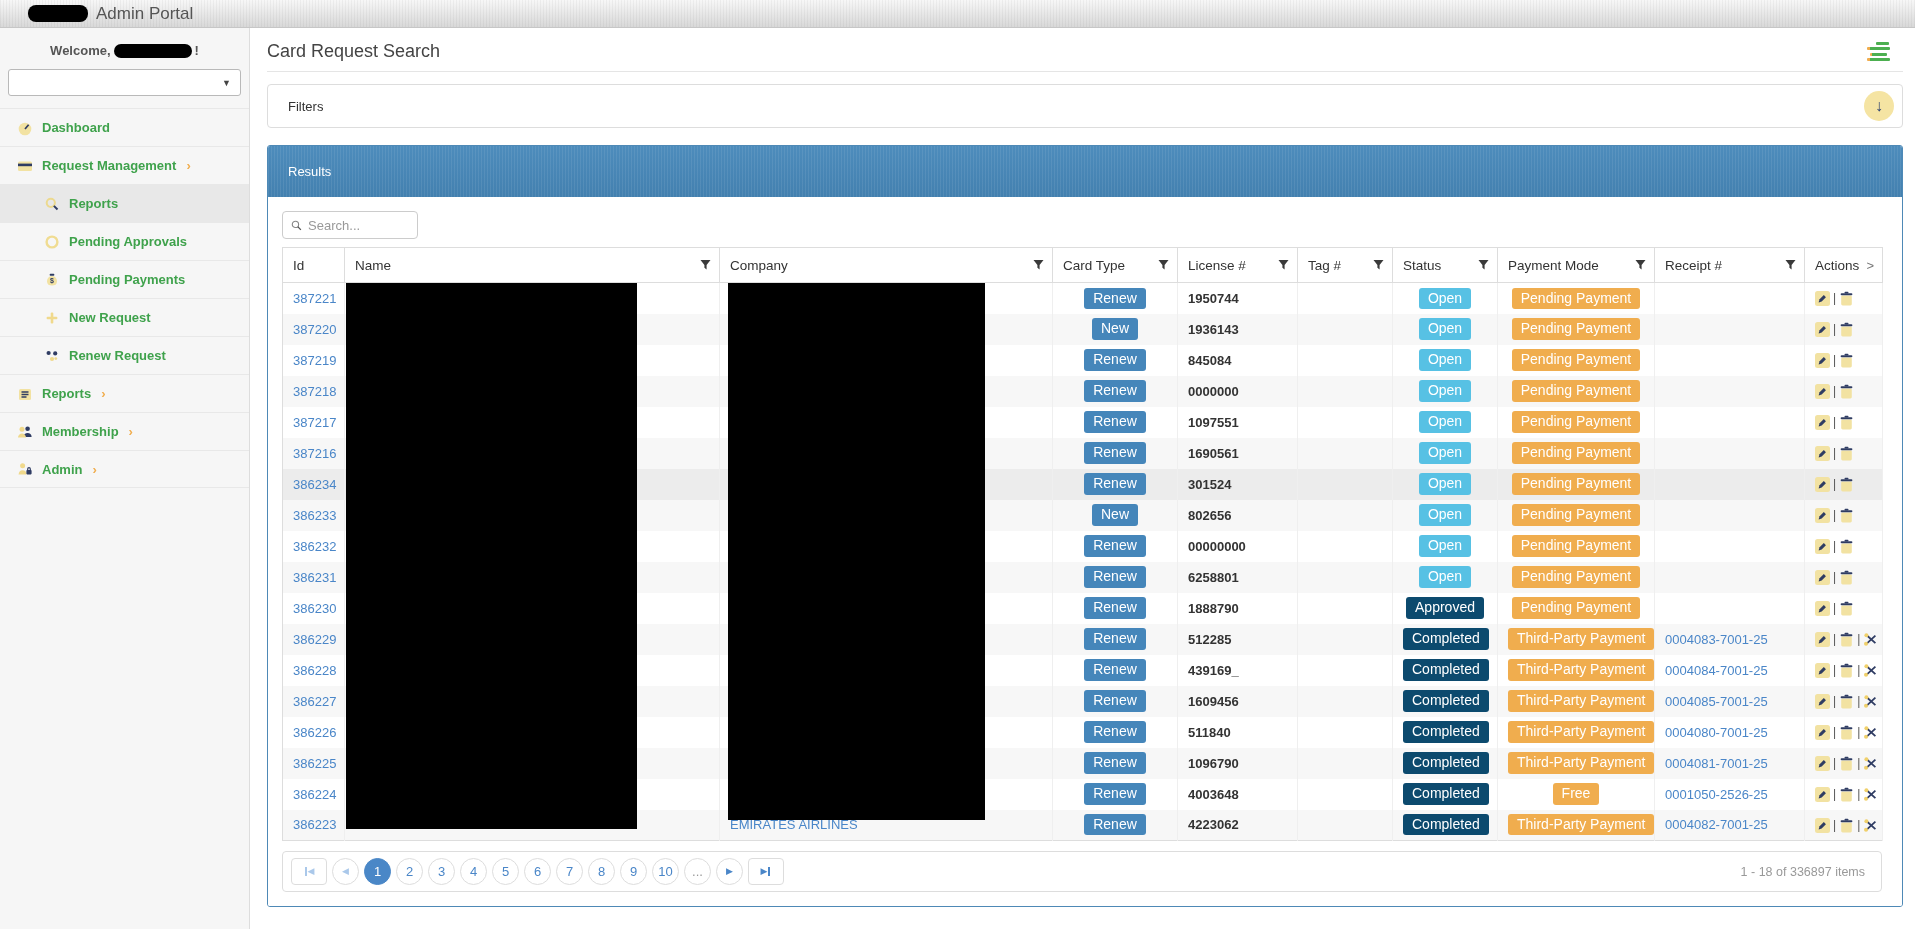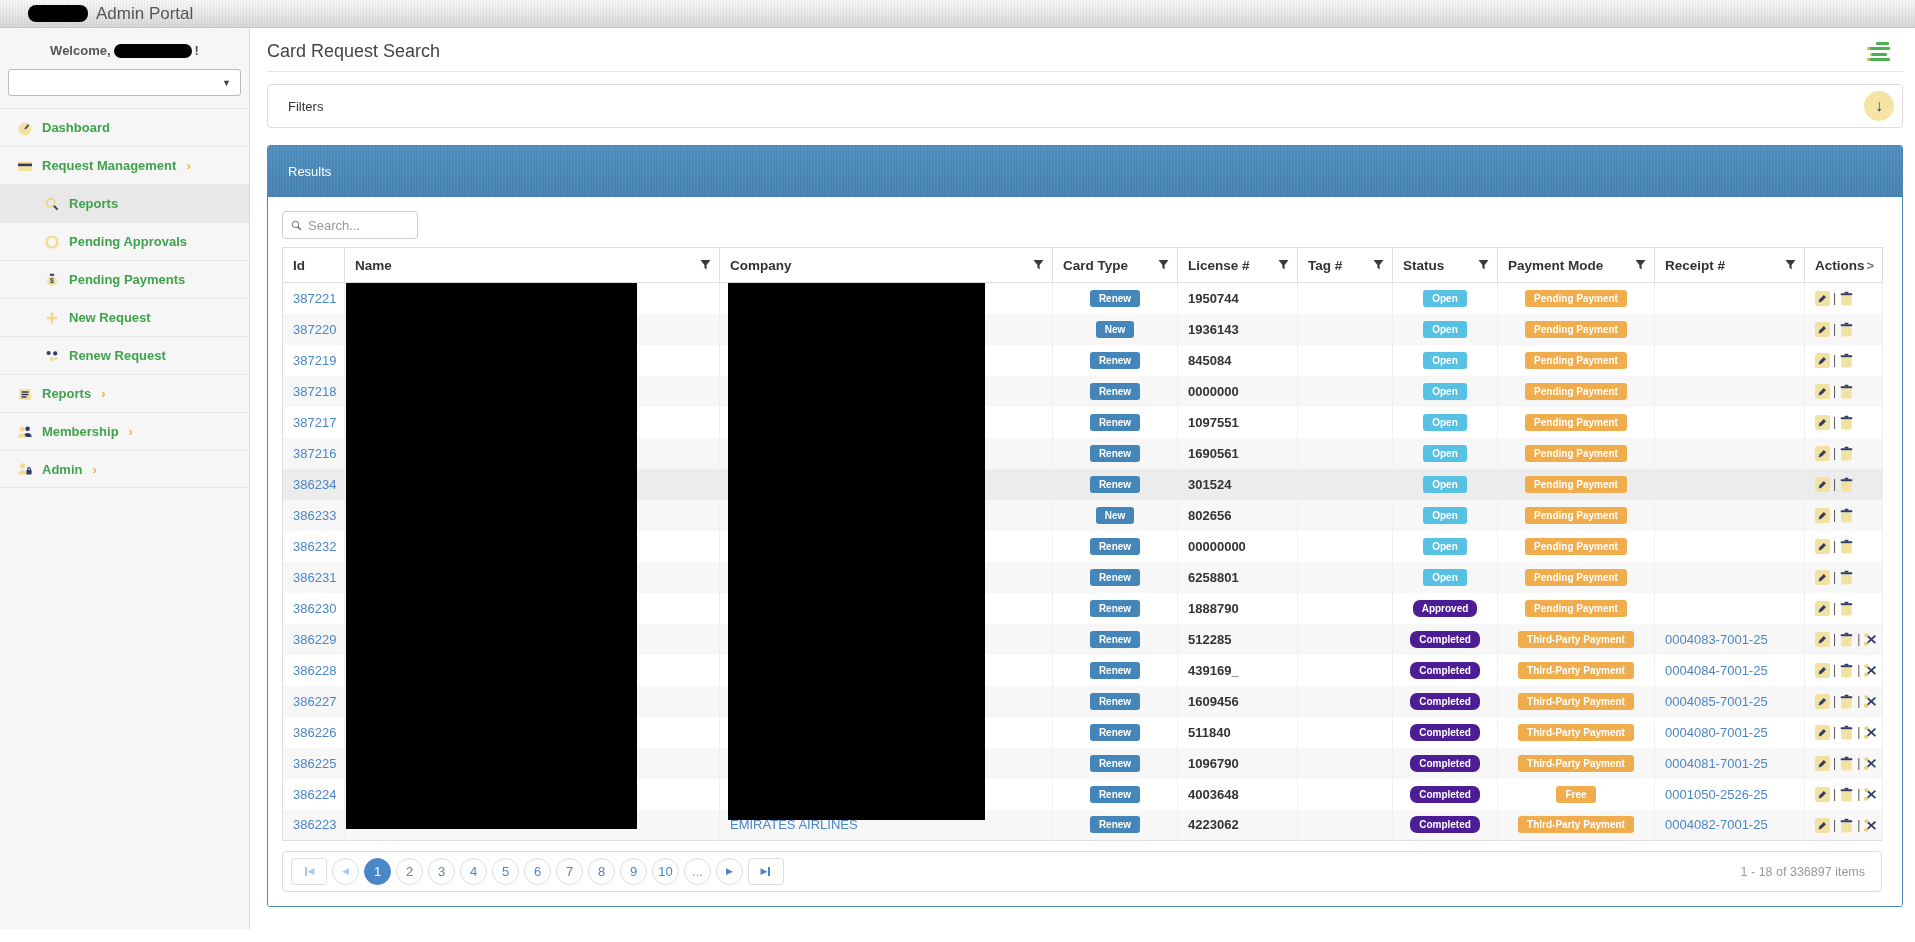--- a/index.html
+++ b/index.html
@@ -50,32 +50,32 @@
     background: repeating-linear-gradient(90deg, rgba(255,255,255,.08) 0 1px, transparent 1px 3px), linear-gradient(#4d8cbc,#4380af); }
   .panel-body { padding:14px; background:#fff; }
 
   .search-box { width:136px; height:28px; border:1px solid #ccc; border-radius:4px; display:flex; align-items:center; gap:6px; padding:0 8px; margin-bottom:8px; }
   .search-box input { border:none; outline:none; width:100%; font-size:13px; font-family:inherit; color:#333; }
   .search-box input::placeholder { color:#999; }
 
   .table-wrap { position:relative; }
   table { border-collapse:collapse; table-layout:fixed; width:1600px; font-size:13px; border:1px solid #ddd; }
   thead th { height:35px; background:#fff; border-right:1px solid #ddd; border-bottom:1px solid #ddd;
-    font-weight:bold; font-size:13.5px; color:#333; text-align:left; padding:0 10px; position:relative; }
+    font-weight:normal; font-size:13.5px; color:#333; text-align:left; padding:0 10px; position:relative; }
   th .funnel { position:absolute; right:8px; top:50%; transform:translateY(-50%); cursor:pointer; }
   .th-expand { position:absolute; right:8px; top:50%; transform:translateY(-50%); color:#777; font-size:13px; cursor:pointer; }
   tbody td { height:31px; padding:0 10px; border-right:1px solid #efefef; color:#333; overflow:hidden; white-space:nowrap; }
   tbody tr:nth-child(even) { background:#f7f7f7; }
   tbody tr.row-highlight { background:#ececec; }
   td.center { text-align:center; }
   .c-license { font-weight:bold; }
-  .badge { display:inline-block; color:#fff; font-size:10px; font-weight:bold; padding:3px 9px; border-radius:3px; line-height:1.1; }
+  .badge { display:inline-block; color:#fff; font-size:14px; font-weight:normal; padding:3px 9px; border-radius:3px; line-height:1.1; }
   .badge-card { background:#4586ba; }
   .st-open { background:#57c1e4; }
-  .st-green { background:#4c1d95;border-radius:7px; }
+  .st-green { background:#0c4a6e; }
   .badge-pay { background:#f0ad4e; }
   .c-actions { white-space:nowrap; }
   .icon-tile { display:inline-block; width:15px; height:15px; vertical-align:middle; cursor:pointer; }
   .sep { color:#555; margin:0 3px; font-size:12px; }
 
   .redact { position:absolute; background:#000; z-index:5; }
   .redact-name { left:64px; top:36px; width:291px; height:546px; }
   .redact-company { left:446px; top:36px; width:257px; height:537px; }
 
   .pager-bar { margin-top:10px; width:1600px; border:1px solid #ddd; border-radius:4px; background:#fff;

